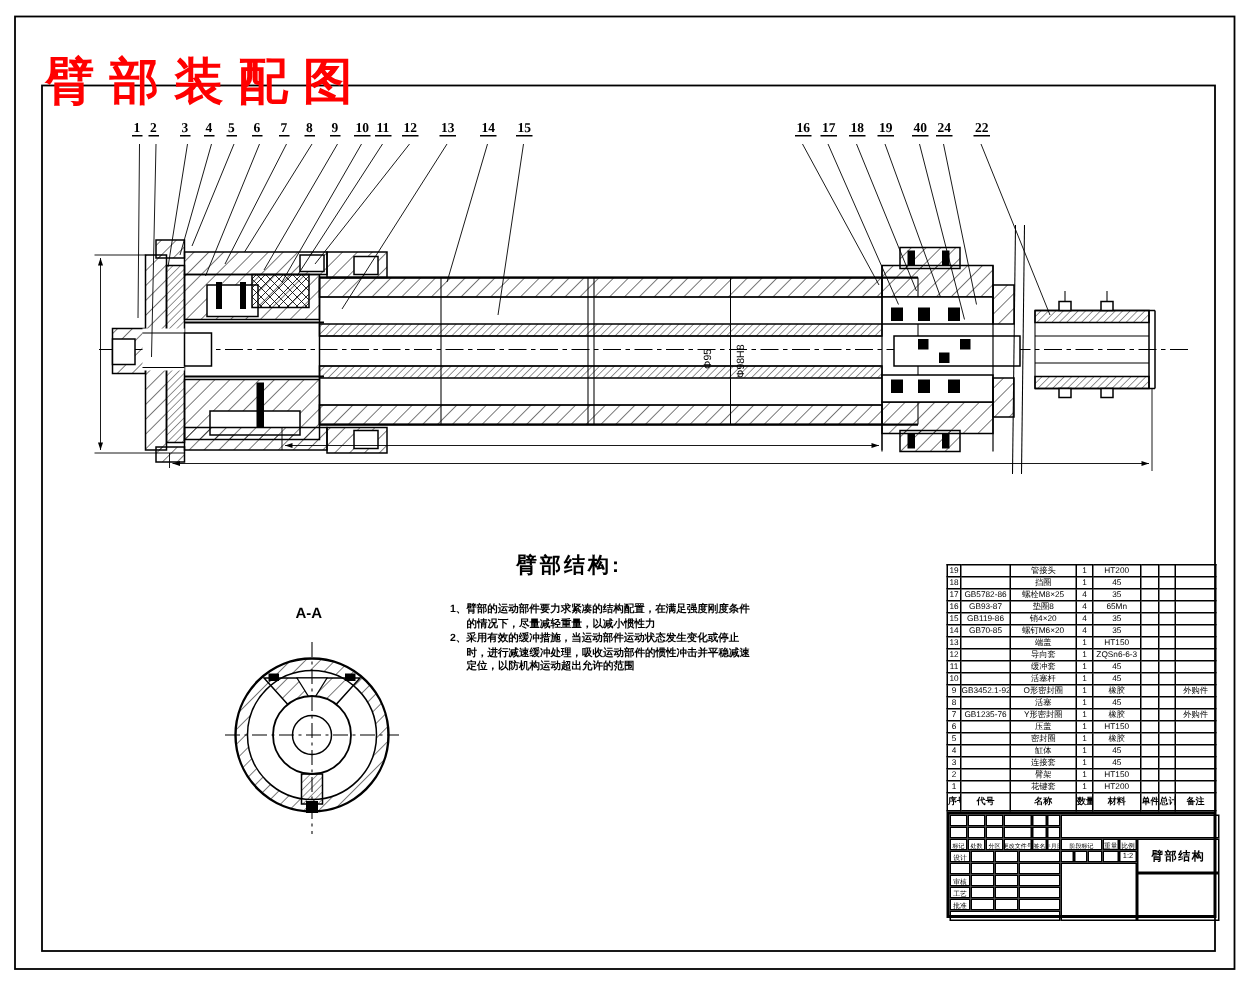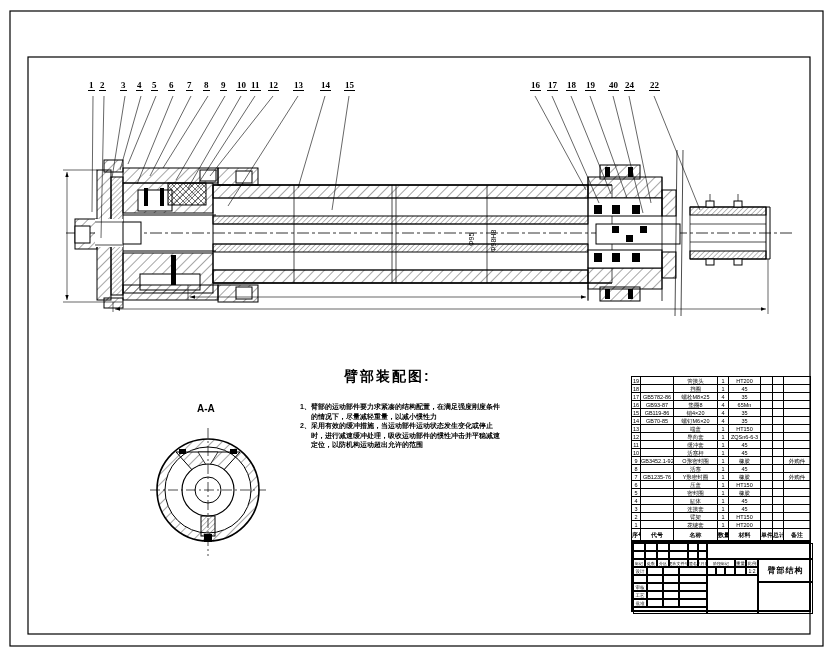--- a/index.html
+++ b/index.html
@@ -196,20 +196,21 @@
       <circle cx="208" cy="490" r="26" fill="#fff" stroke-width="1.2"></circle>
       <circle cx="208" cy="490" r="13" fill="#fff" stroke-width="1"></circle>
       <rect x="201" y="516" width="14" height="20" fill="url(#hd)" stroke-width="1"></rect>
       <rect x="204" y="534" width="8" height="8" fill="#000" stroke="none"></rect>
       <line x1="150" y1="490" x2="266" y2="490" stroke-width="0.7" stroke-dasharray="10 3 2 3"></line>
       <line x1="208" y1="428" x2="208" y2="556" stroke-width="0.7" stroke-dasharray="10 3 2 3"></line>
     </g>
     <text x="197" y="412" font-size="10" font-weight="bold">A-A</text>
   </svg>
 
+  <div id="main-title" class="abs">臂部装配图</div>
 
   <div id="callout-layer" class="abs" style="left:0;top:0;width:830px;height:120px;">
       <span class="callout" style="left: 88px;">1</span>
       <span class="callout" style="left: 99px;">2</span>
       <span class="callout" style="left: 120px;">3</span>
       <span class="callout" style="left: 136px;">4</span>
       <span class="callout" style="left: 151px;">5</span>
       <span class="callout" style="left: 168px;">6</span>
       <span class="callout" style="left: 186px;">7</span>
       <span class="callout" style="left: 203px;">8</span>
@@ -223,21 +224,21 @@
       <span class="callout" style="left: 530px;">16</span>
       <span class="callout" style="left: 547px;">17</span>
       <span class="callout" style="left: 566px;">18</span>
       <span class="callout" style="left: 585px;">19</span>
       <span class="callout" style="left: 608px;">40</span>
       <span class="callout" style="left: 624px;">24</span>
       <span class="callout" style="left: 649px; text-align: center;">22</span>
     </div>
 
   <div id="tech" class="abs">
-    <div id="tech-heading">臂部装配图:</div>
+    <div id="tech-heading">臂部结构:</div>
     <div id="tech-lines">
         <div class="tech-line">1、臂部的运动部件要力求紧凑的结构配置，在满足强度刚度条件</div>
         <div class="tech-line ind">的情况下，尽量减轻重量，以减小惯性力</div>
         <div class="tech-line">2、采用有效的缓冲措施，当运动部件运动状态发生变化或停止</div>
         <div class="tech-line ind">时，进行减速缓冲处理，吸收运动部件的惯性冲击并平稳减速</div>
         <div class="tech-line ind">定位，以防机构运动超出允许的范围</div>
       </div>
   </div>
 
   <table id="bom" class="abs">

